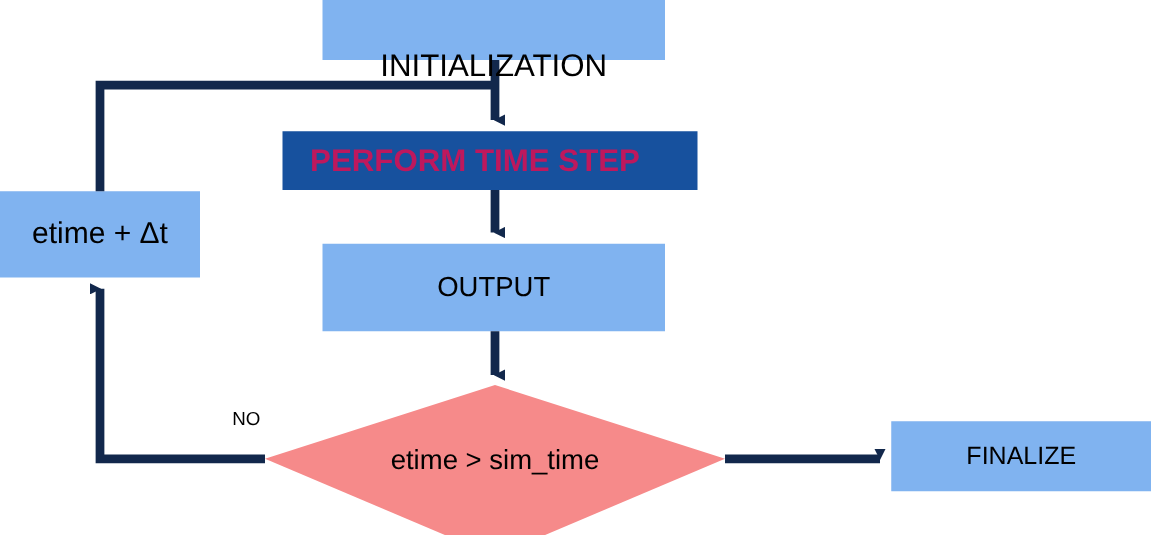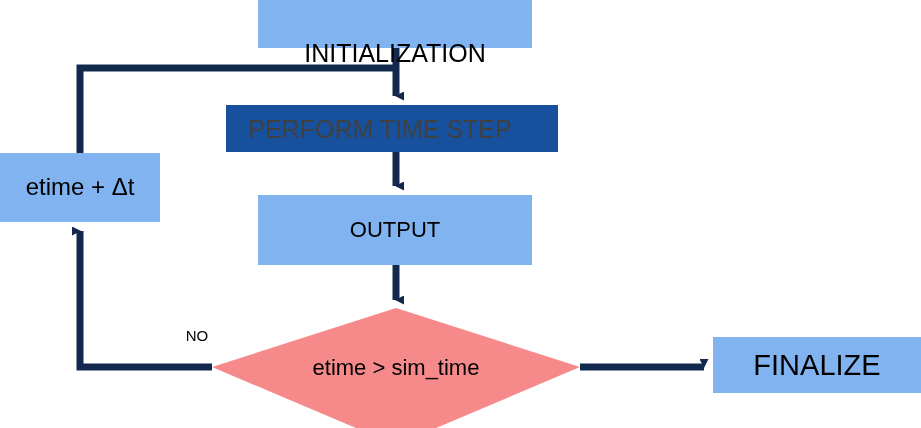--- a/index.html
+++ b/index.html
@@ -34,43 +34,43 @@
     white-space: pre-line;
   }
   #label-initialization {
     left: 258px; top: 0px; width: 274px; height: 48px;
     font-size: 25px;
     margin-top: 29px;
   }
   #label-timestep {
     left: 226px; top: 105px; width: 308px; height: 47px;
     font-size: 25px;
-    font-weight: normal;
-    color: #404040;
+    font-weight: bold;
+    color: #be185d;
   }
   #label-output {
     left: 258px; top: 195px; width: 274px; height: 70px;
     font-size: 22px;
     flex-direction: row;
   }
   #label-etime {
     left: 0px; top: 153px; width: 160px; height: 69px;
     font-size: 24px;
     font-weight: normal;
   }
   #label-decision {
     left: 212px; top: 308px; width: 368px; height: 120px;
     font-size: 22px;
     align-items: flex-start;
     padding-top: 48px;
     box-sizing: border-box;
   }
   #label-finalize {
     left: 713px; top: 337px; width: 208px; height: 56px;
-    font-size: 29px;
+    font-size: 20px;
   }
   #label-no {
     left: 166px; top: 322px; width: 62px; height: 28px;
     font-size: 15px;
   }
   #label-yes {
     left: 556px; top: 322px; width: 72px; height: 28px;
     font-size: 21px;
   }
   .out-line { display: block; }

